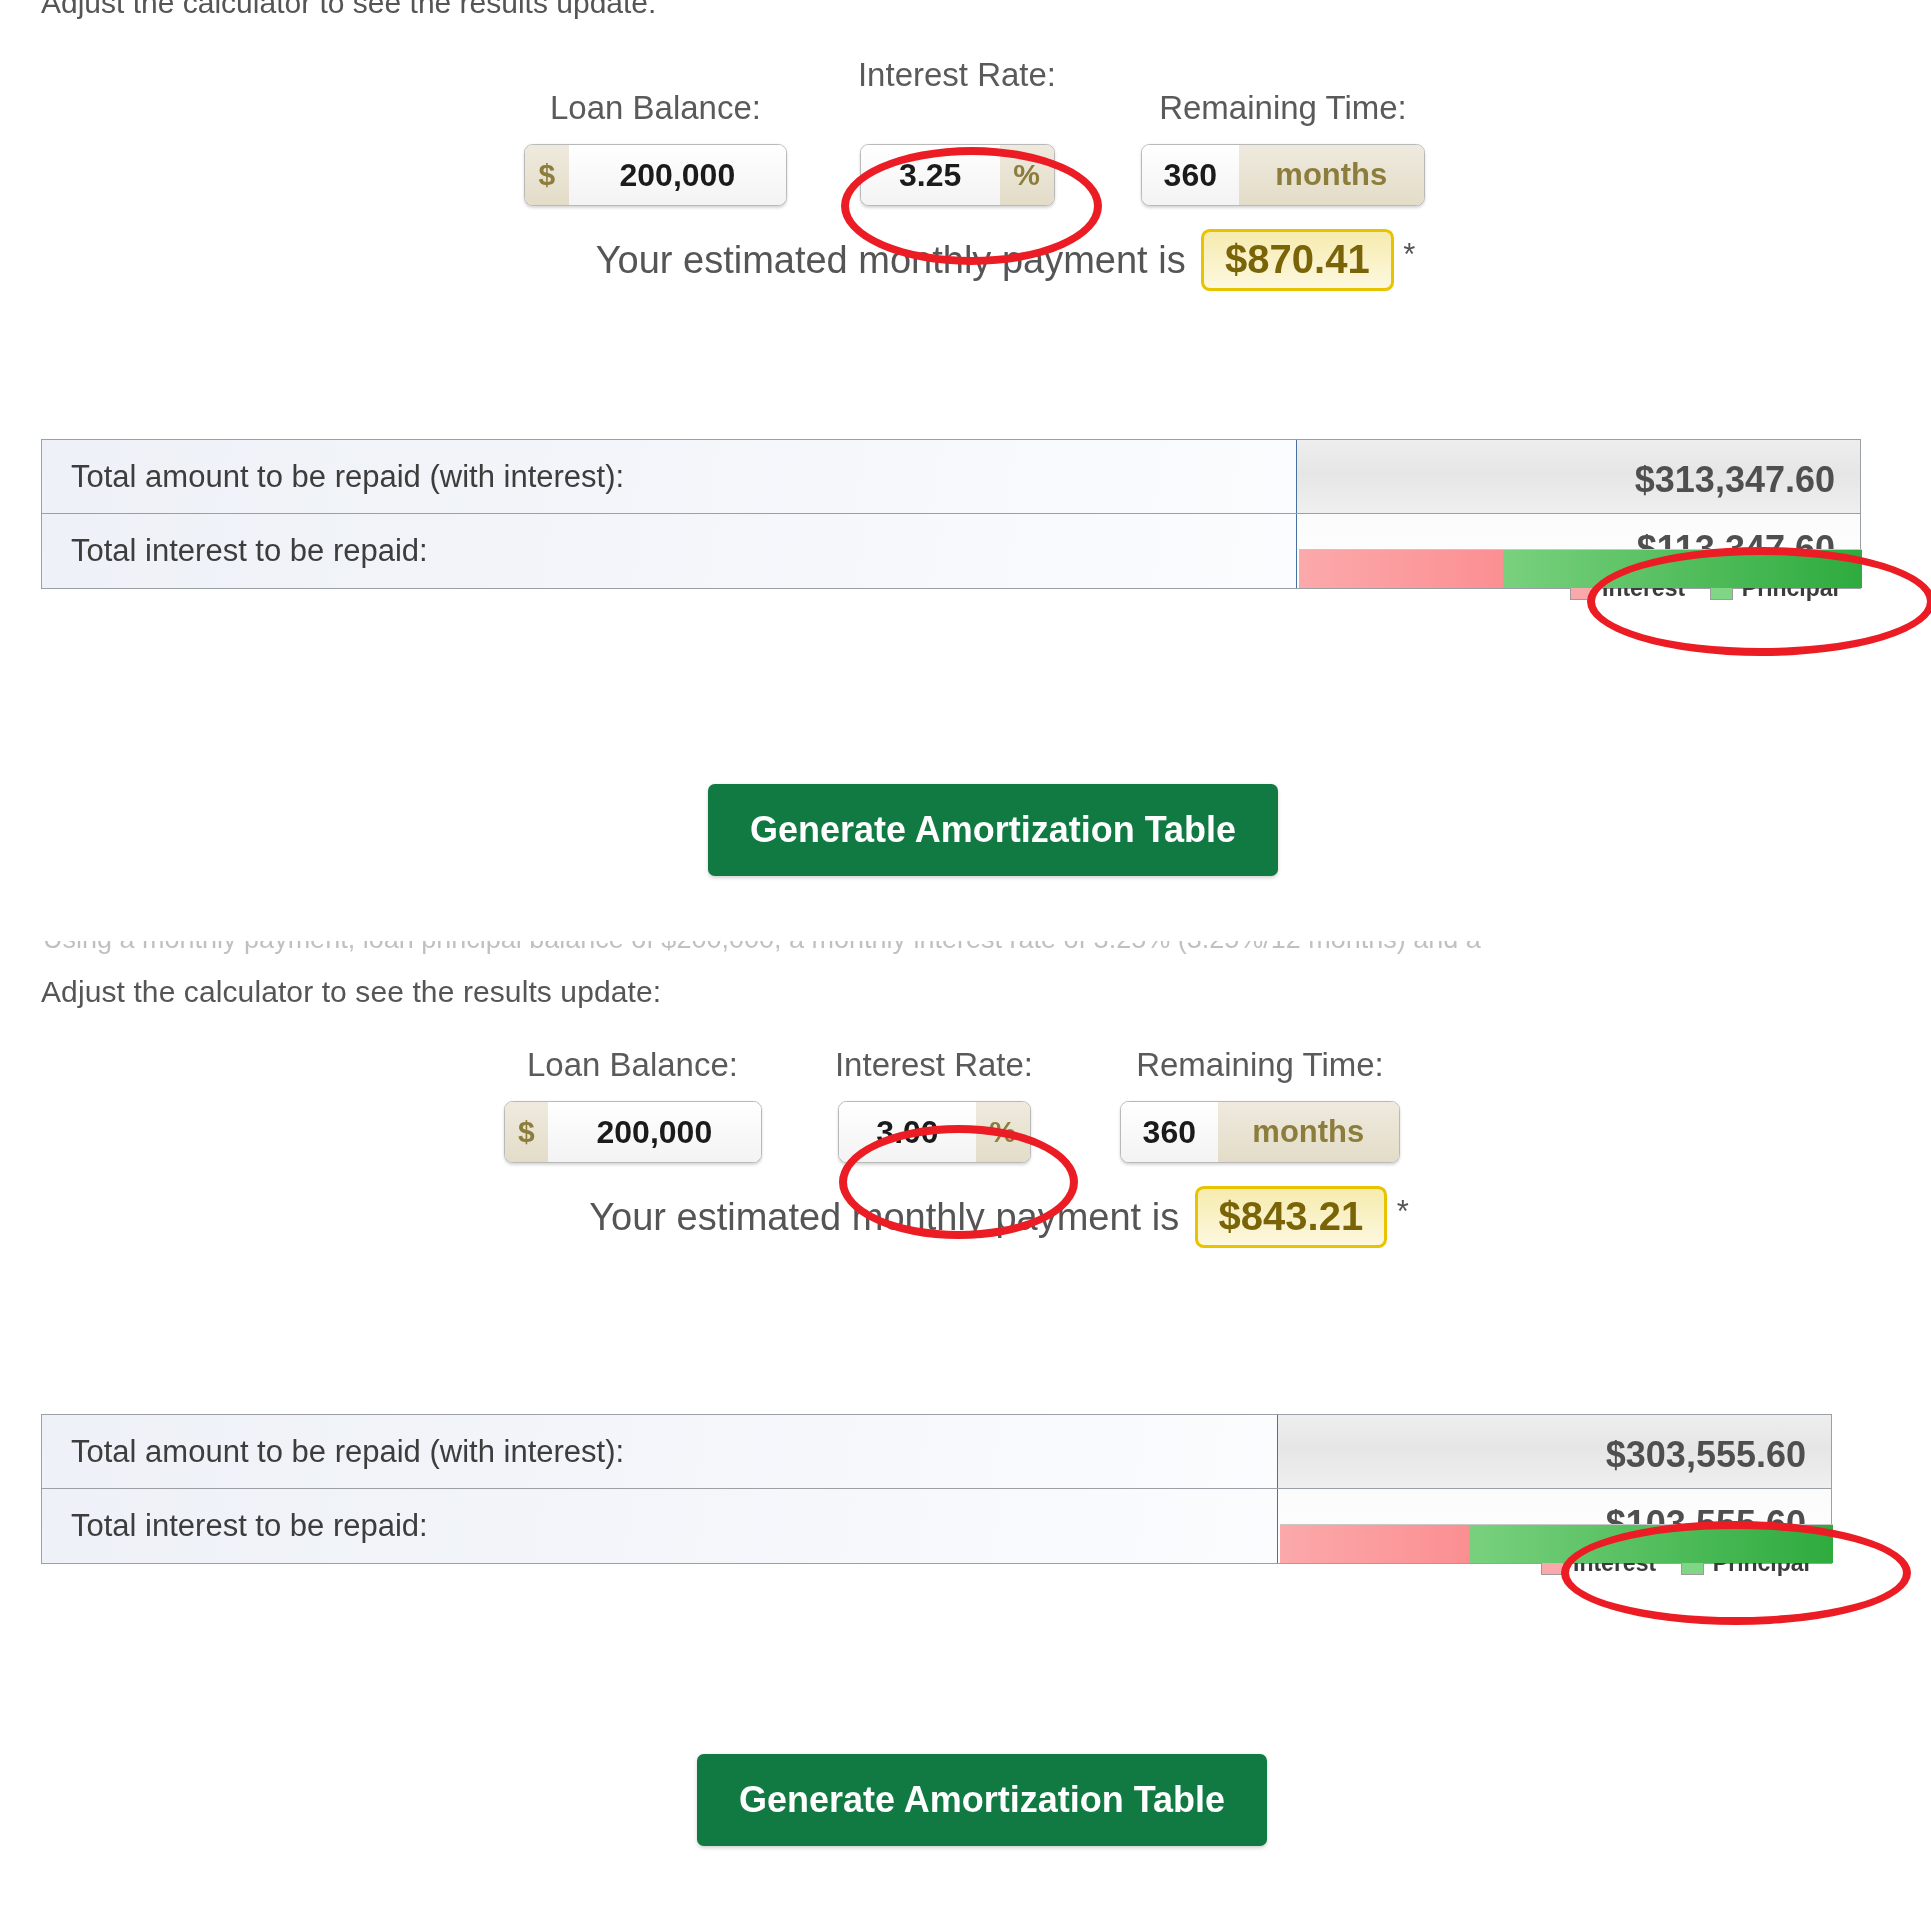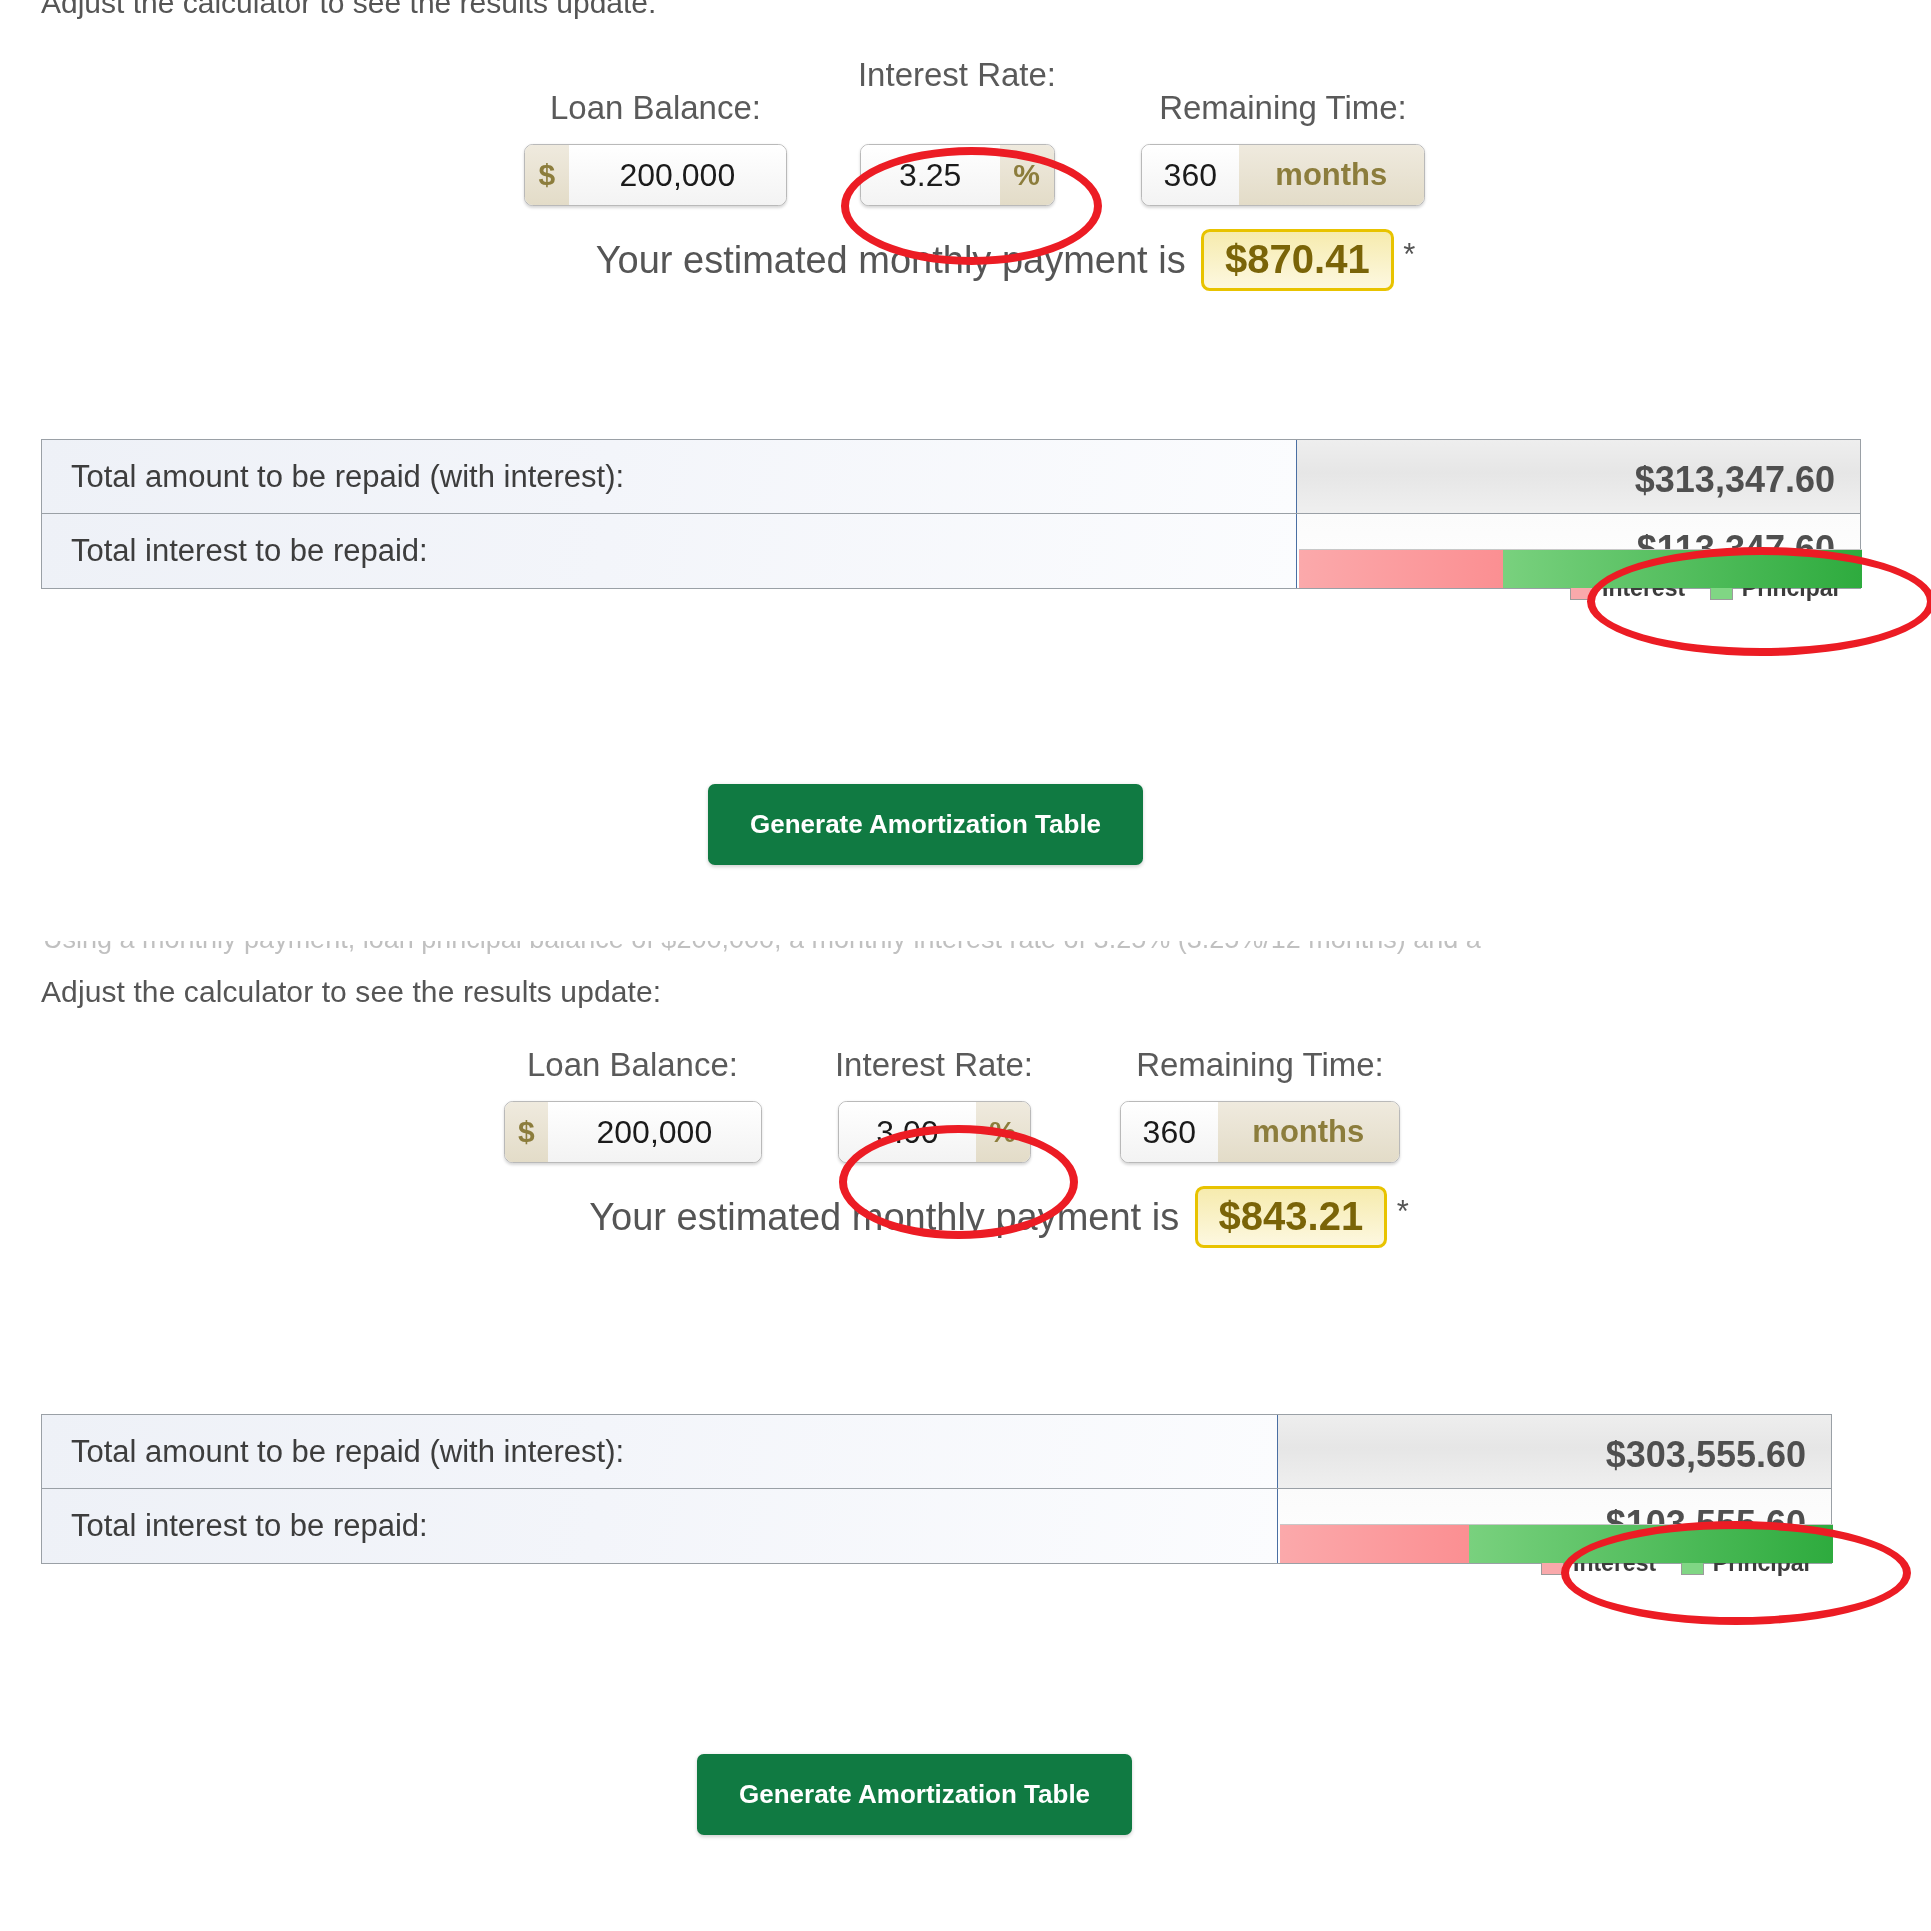--- a/index.html
+++ b/index.html
@@ -76,21 +76,21 @@
     align-items: center;
     justify-content: center;
     padding: 0 13.5px;
   }
   .addon.wide { padding: 0 19.3px; font-size: 31px; }
 
   .field-value {
     background: linear-gradient(#ffffff, #f3f3f3);
     color: #1b1b1b;
     font-size: 32px;
-    font-weight: normal;
+    font-weight: bold;
     display: flex;
     align-items: center;
     justify-content: center;
     padding: 0 19.3px;
     min-width: 58px;
   }
 
   .payment-line {
     display: flex;
     align-items: center;
@@ -206,21 +206,21 @@
   .split-bar .seg-principal {
     background: linear-gradient(90deg, #79d17e 0%, #2eab3e 100%);
     height: 100%;
     flex: 1;
   }
 
   
   .gen-btn {
     background: #107a42;
     color: #ffffff;
-    font-size: 26px;
+    font-size: 36px;
     font-weight: bold;
     border: none;
     border-radius: 6.8px;
     padding: 25px 42px;
     cursor: pointer;
     box-shadow: 0 1.9px 3.9px rgba(0,0,0,0.18);
     font-family: "Liberation Sans", sans-serif;
     white-space: nowrap;
   }
 

